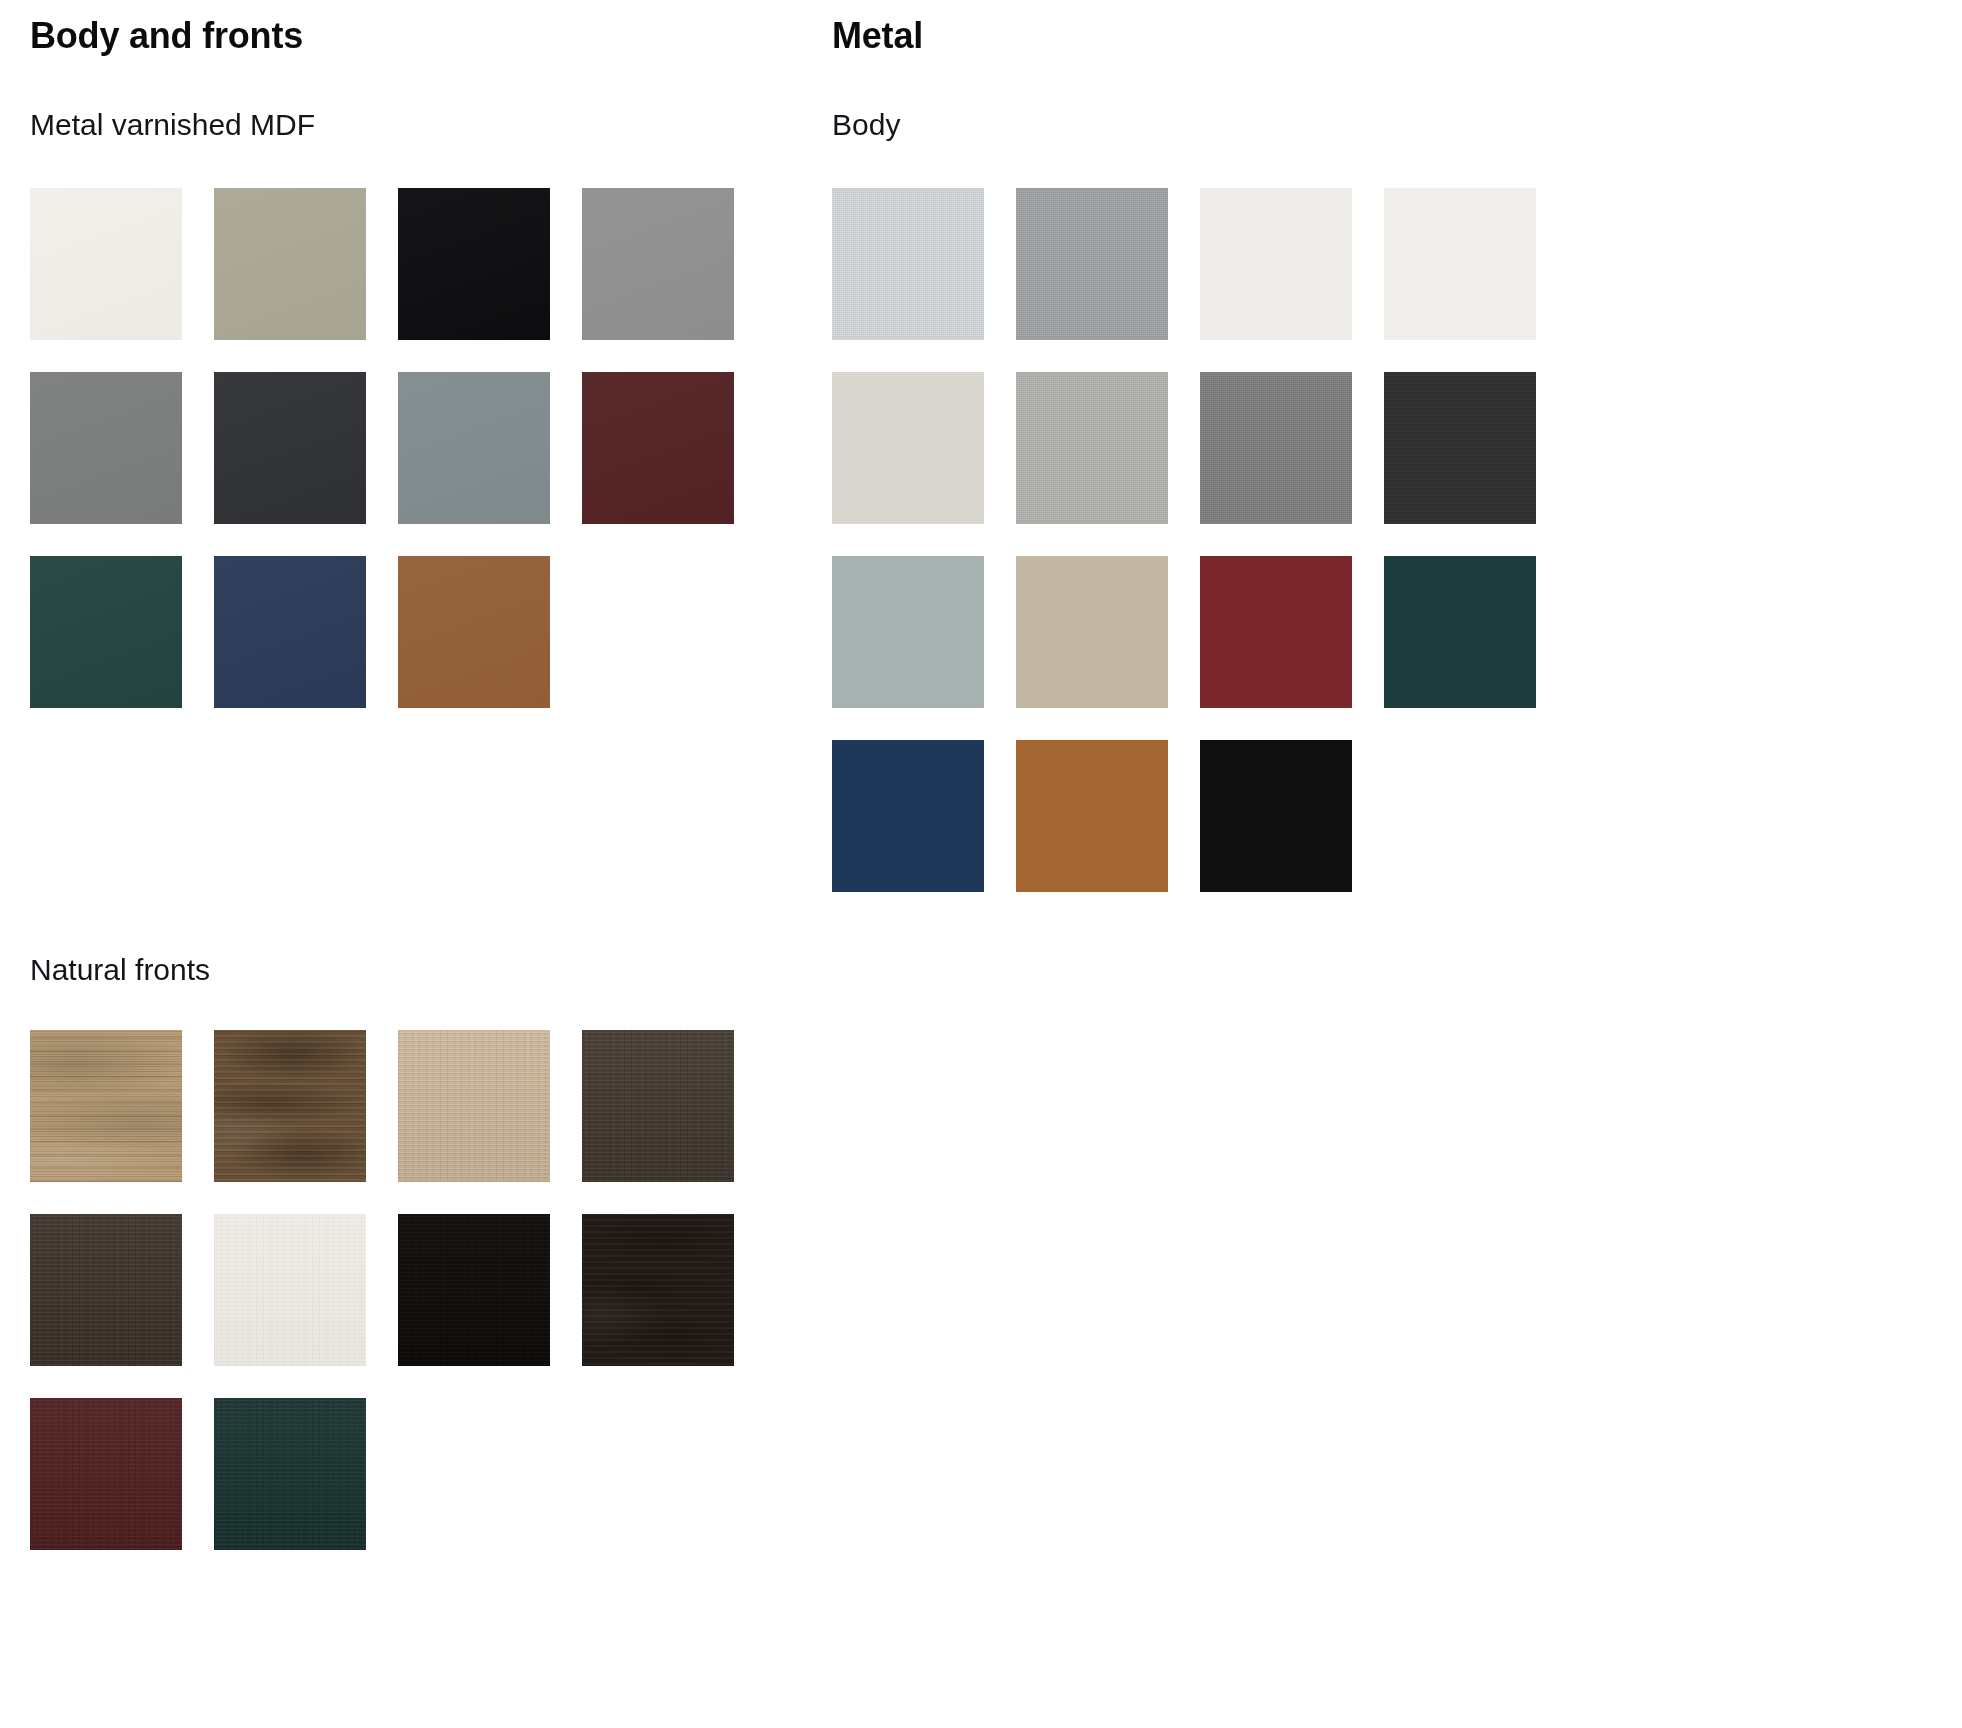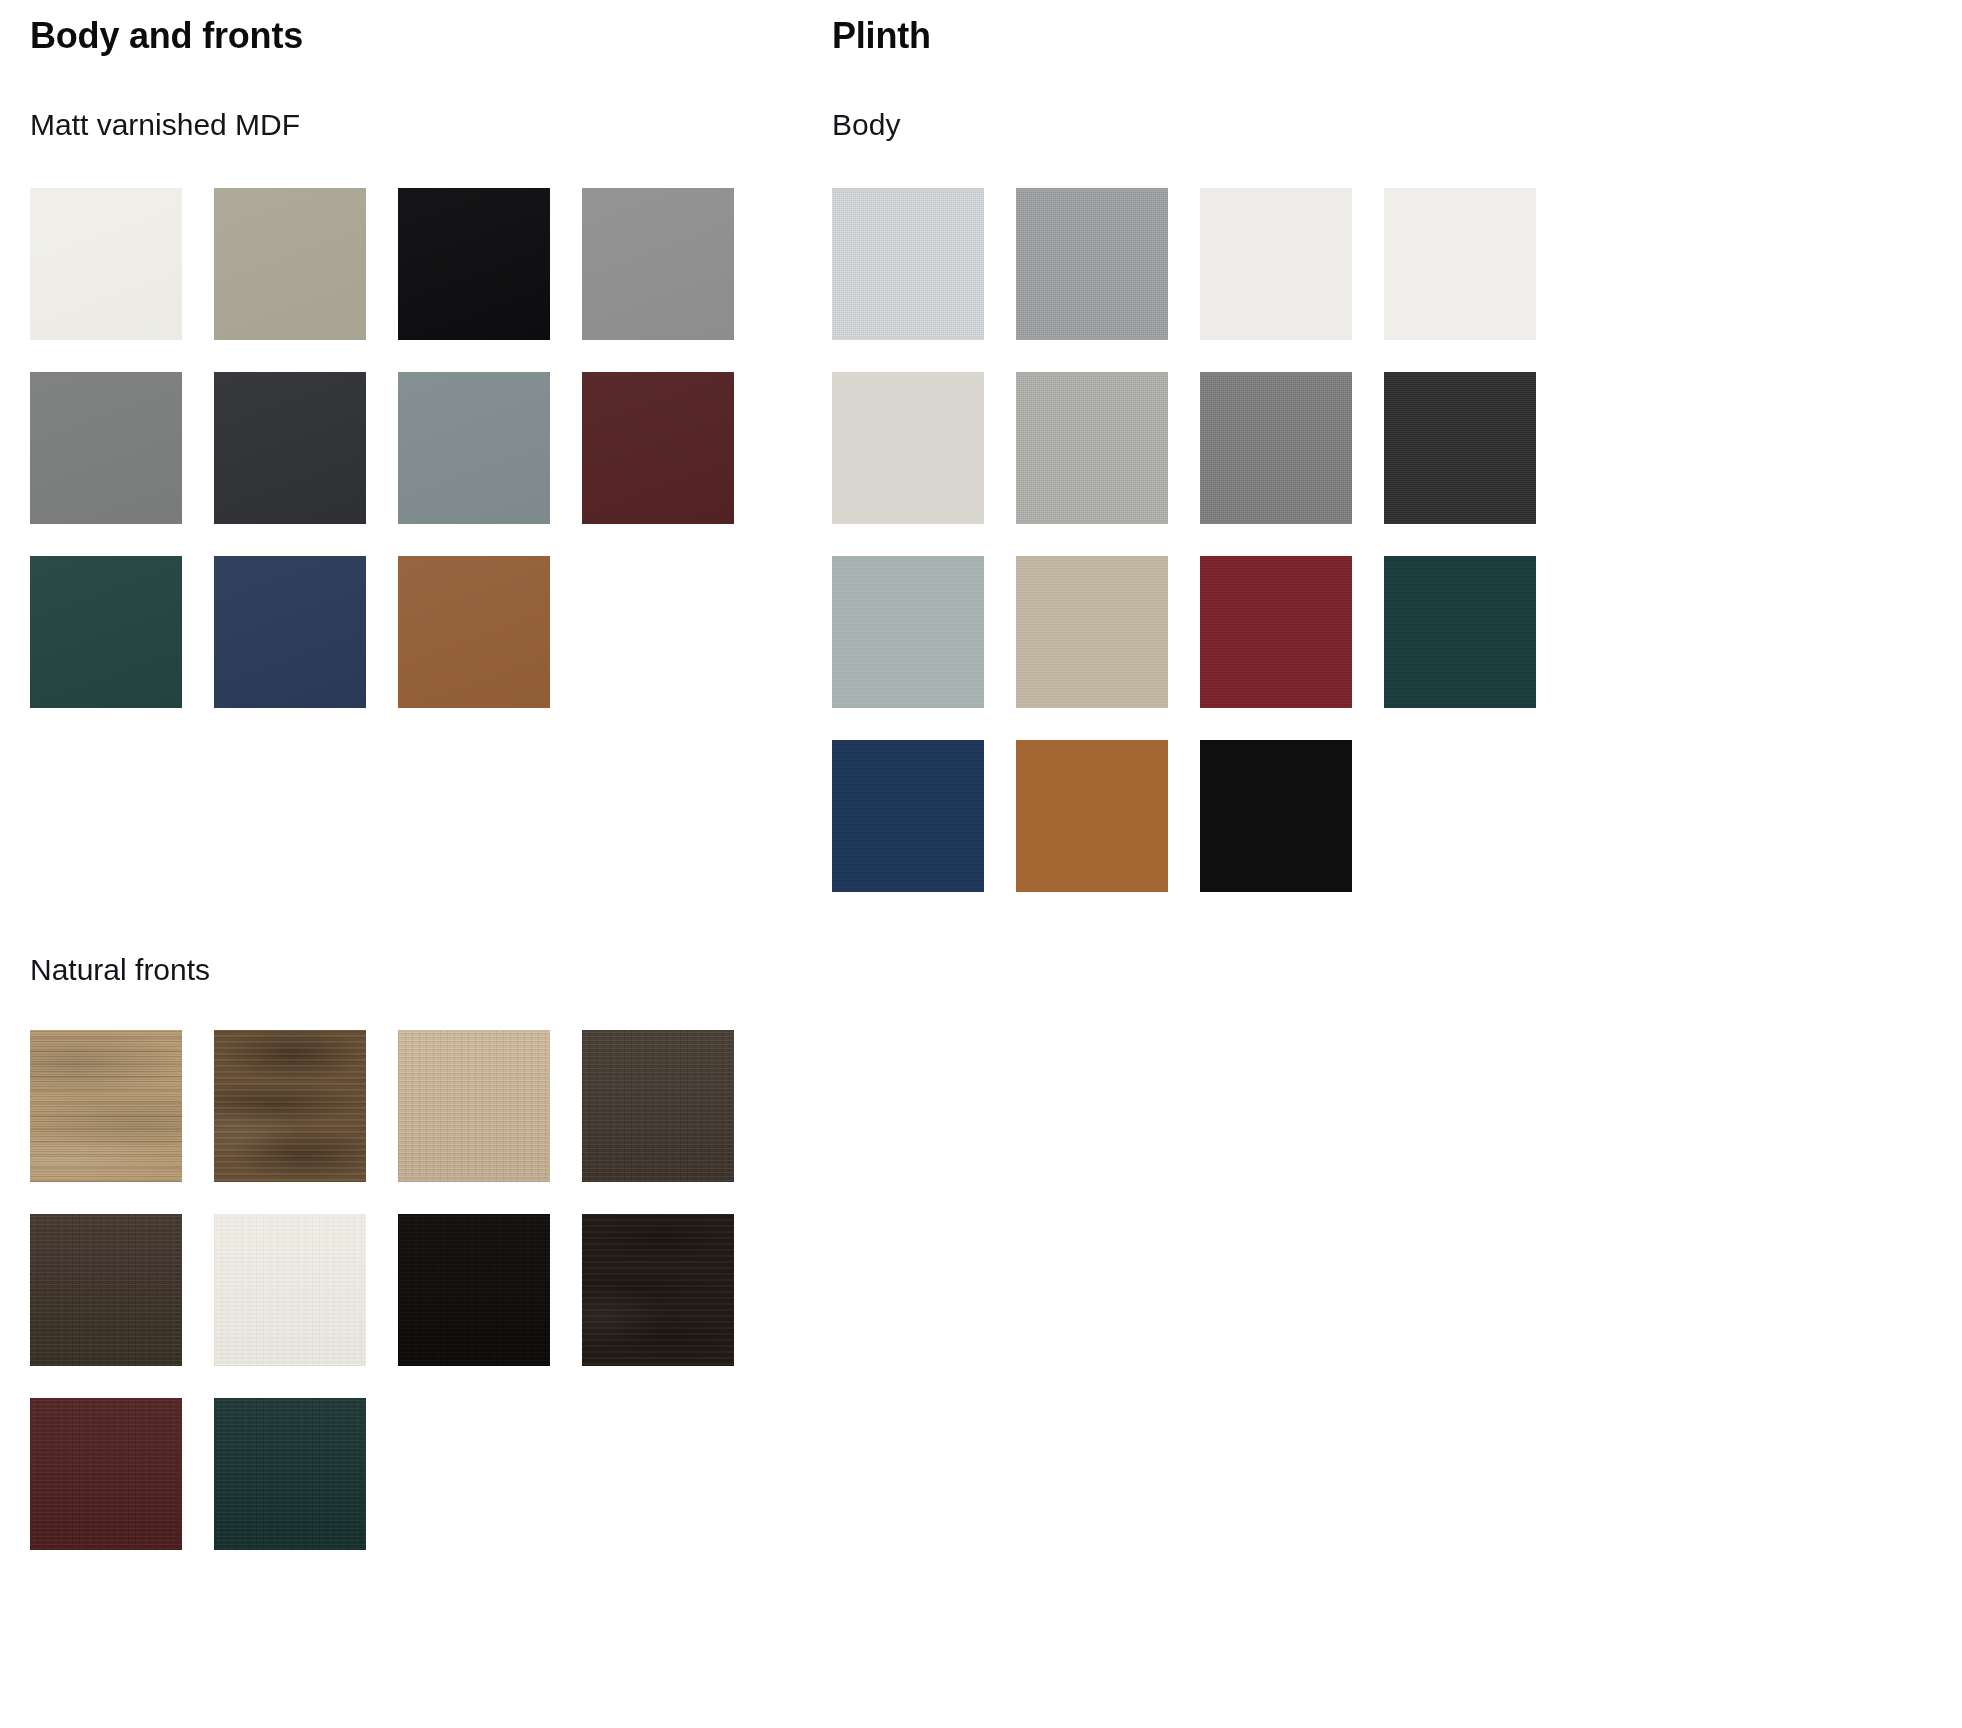--- a/index.html
+++ b/index.html
@@ -104,21 +104,21 @@
 
 <div class="board">
 
   <div class="column col-left">
 
     <div style="position:absolute;top:18px;left:0;">
       <h2 class="section-title">Body and fronts</h2>
     </div>
 
     <div style="position:absolute;top:110px;left:0;">
-      <div class="group-label">Matt varnished MDF</div>
+      <div class="group-label">Metal varnished MDF</div>
     </div>
 
     <div class="swatch-grid" style="position:absolute;top:188px;left:0;">
       <div class="swatch">
         <div class="fill" style="background:#F0EFE9"></div>
         <div class="tex tex-matt"></div>
       </div>
       <div class="swatch">
         <div class="fill" style="background:#ABA796"></div>
         <div class="tex tex-matt"></div>
@@ -210,21 +210,21 @@
         <div class="fill" style="background:#16302D"></div>
         <div class="tex tex-wood-fine" style="opacity:.8"></div>
       </div>
     </div>
 
   </div>
 
   <div class="column col-right">
 
     <div style="position:absolute;top:18px;left:0;">
-      <h2 class="section-title">Plinth</h2>
+      <h2 class="section-title">Metal</h2>
     </div>
 
     <div style="position:absolute;top:110px;left:0;">
       <div class="group-label">Body</div>
     </div>
 
     <div class="swatch-grid" style="position:absolute;top:188px;left:0;">
       <div class="swatch">
         <div class="fill" style="background:#D4D7D9"></div>
         <div class="tex tex-metal"></div>

